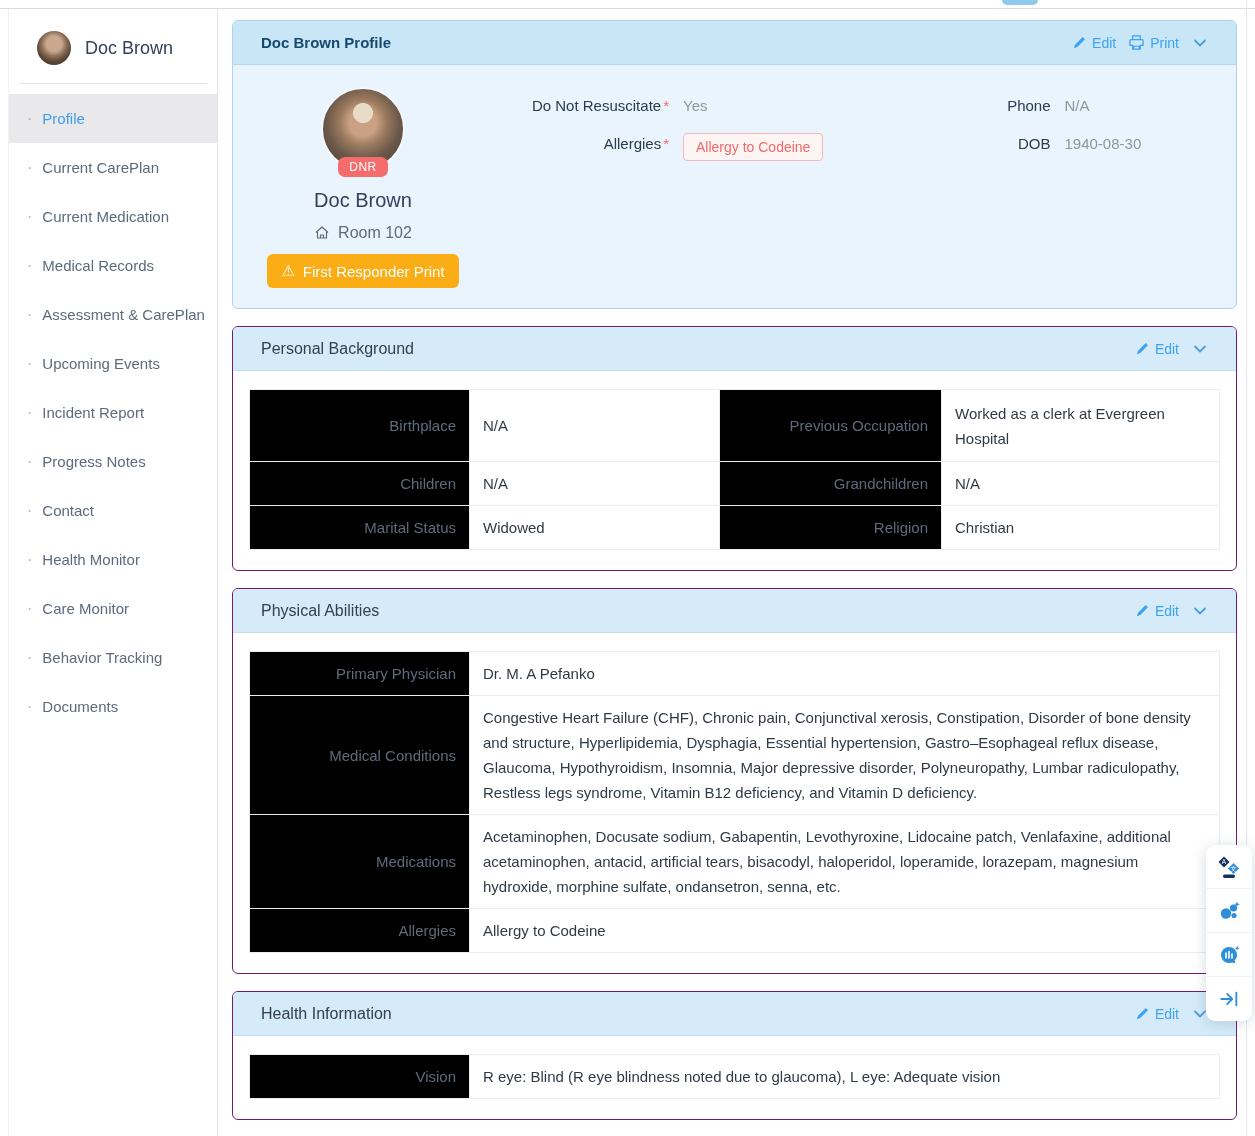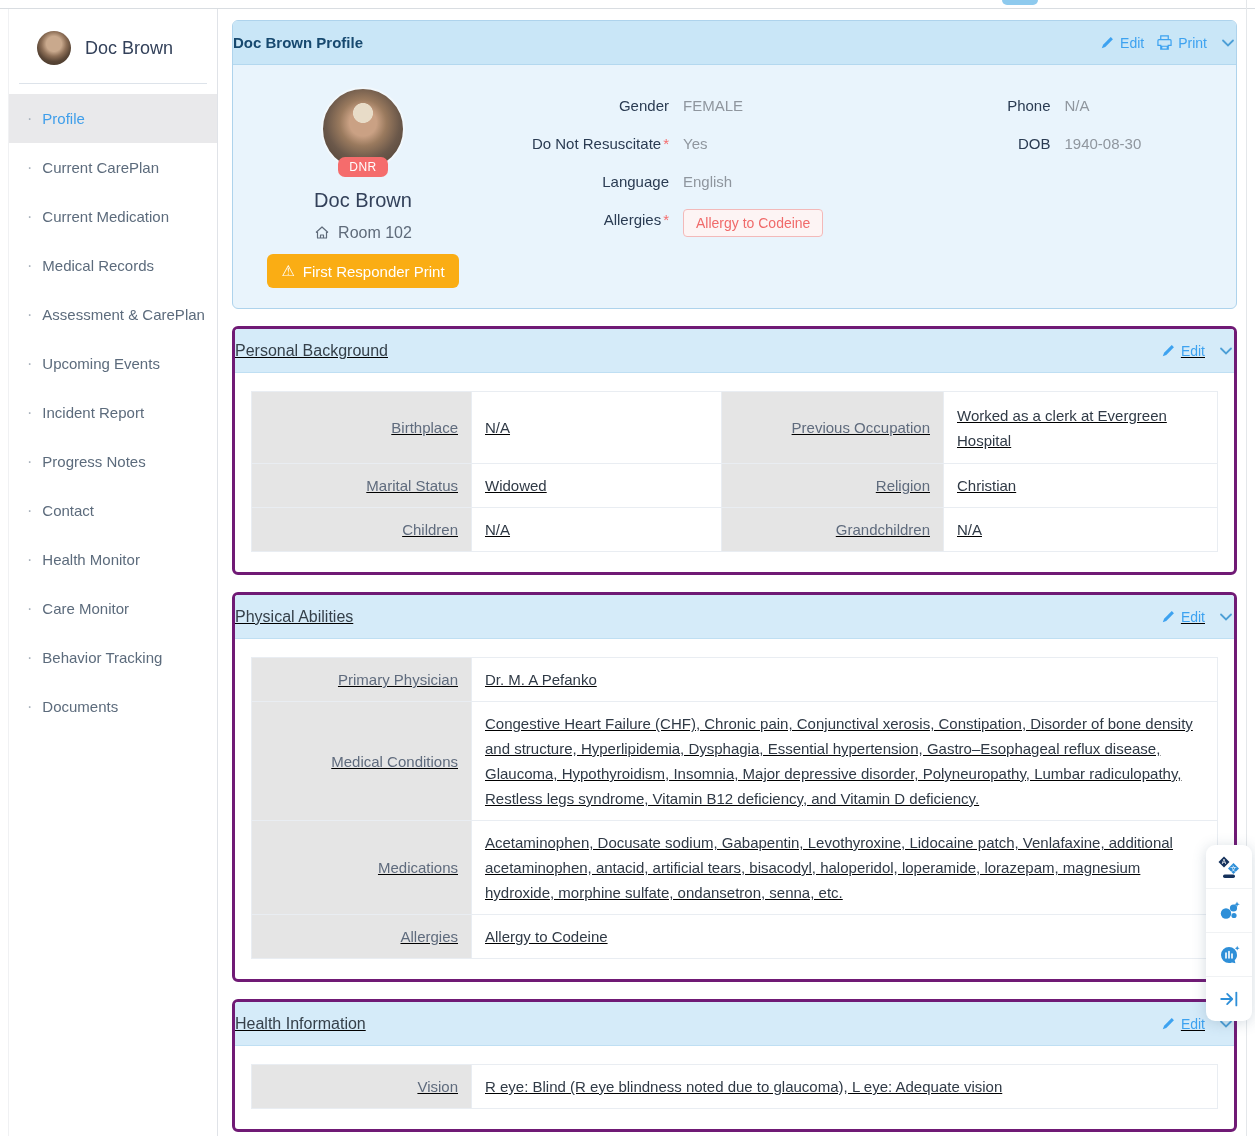--- a/index.html
+++ b/index.html
@@ -17,22 +17,22 @@
   .side-name { font-size:18px; color:#33415a; }
   .nav { padding-top:10px; }
   .nav-item { display:flex; align-items:center; padding:16px 10px 16px 18px; font-size:15px; color:#5c6b7c; cursor:pointer; }
   .nav-item .bullet { color:#a9b2bc; margin-right:10px; font-size:16px; line-height:10px; }
   .nav-item.active { background:#e9e9eb; color:#3f9eea; }
 
   
   .main { position:absolute; left:232px; top:20px; width:1005px; }
   .card { border-radius:6px; margin-bottom:17px; overflow:hidden; }
   .card.blue { border:1px solid #aed3ec; background:#e9f4fc; }
-  .card.plain { border:3px solid #701a75; background:#fff;text-decoration:underline; }
-  .card-head { height:44px; display:flex; align-items:center; padding:0 0; }
+  .card.plain { border:1px solid #701a75; background:#fff; }
+  .card-head { height:44px; display:flex; align-items:center; padding:0 28px; }
   .card.blue .card-head { background:#c9e6f7; border-bottom:1px solid #b3d8ef; }
   .card.plain .card-head { background:#d5ebf9; border-bottom:1px solid #bfdff3; }
   .card-title-main { font-size:15px; font-weight:bold; color:#17496f; }
   .card-title { font-size:16px; color:#35404a; }
   .head-actions { margin-left:auto; display:flex; align-items:center; gap:13px; }
   .link-btn { display:flex; align-items:center; gap:6px; color:#3da2f0; font-size:14px; cursor:pointer; }
   .chev { cursor:pointer; display:flex; align-items:center; }
 
   
   .pc-body { display:flex; padding:22px 10px 20px 10px; }
@@ -53,21 +53,21 @@
   .fg-l .flabel { width:200px; }
   .fg-r .flabel { width:210px; }
   .fvalue { color:#8f969e; font-size:15px; line-height:22px; }
   .req { color:#f56c6c; margin-left:2px; }
   .allergy-tag { display:inline-block; border:1px solid #f3b9b9; background:#fdf4f4; color:#f06a6a; font-size:14px; padding:5px 12px; border-radius:4px; line-height:16px; }
 
   
   .tbl-wrap { padding:18px 16px 20px 16px; }
   table { border-collapse:collapse; width:100%; table-layout:fixed; }
   td { border:1px solid #e9edf2; font-size:15px; padding:9px 13px; vertical-align:middle; }
-  td.lbl { background:#e5e5e5; text-align:right; color:#5f6b7d; }
+  td.lbl { background:#000000; text-align:right; color:#5f6b7d; }
   td.val { color:#303a46; line-height:25px; }
   .col-l1 { width:220px; } .col-v1 { width:250px; } .col-l2 { width:222px; }
   .pb-row1 td { height:72px; }
   .std-row td { height:39px; }
 
   
   .fab { position:absolute; right:3px; top:845px; width:46px; background:#fff; border-radius:9px; box-shadow:0 2px 14px rgba(60,90,120,.22); z-index:5; }
   .fab-btn { height:44px; display:flex; align-items:center; justify-content:center; cursor:pointer; border-bottom:1px solid #f0f2f4; }
   .fab-btn:last-child { border-bottom:none; }
 </style>
@@ -176,30 +176,22 @@
           <span>Room 102</span>
         </div>
         <button class="fr-btn">
           <span>⚠</span>
           <span>First Responder Print</span>
         </button>
       </div>
       <div class="fields">
         <div class="fgroup fg-l">
           <div class="frow">
-            <span class="flabel">Gender</span>
-            <span class="fvalue">FEMALE</span>
-          </div>
-          <div class="frow">
             <span class="flabel"><span>Do Not Resuscitate</span><span class="req">*</span></span>
             <span class="fvalue">Yes</span>
-          </div>
-          <div class="frow">
-            <span class="flabel">Language</span>
-            <span class="fvalue">English</span>
           </div>
           <div class="frow">
             <span class="flabel"><span>Allergies</span><span class="req">*</span></span>
             <span class="allergy-tag">Allergy to Codeine</span>
           </div>
         </div>
         <div class="fgroup fg-r">
           <div class="frow">
             <span class="flabel">Phone</span>
             <span class="fvalue">N/A</span>
@@ -239,30 +231,30 @@
             <col>
           </colgroup>
         <tbody>
             <tr class="pb-row1">
           <td class="lbl">Birthplace</td>
           <td class="val">N/A</td>
           <td class="lbl">Previous Occupation</td>
           <td class="val">Worked as a clerk at Evergreen Hospital</td>
         </tr>
         <tr class="std-row">
+          <td class="lbl">Children</td>
+          <td class="val">N/A</td>
+          <td class="lbl">Grandchildren</td>
+          <td class="val">N/A</td>
+        </tr>
+        <tr class="std-row">
           <td class="lbl">Marital Status</td>
           <td class="val">Widowed</td>
           <td class="lbl">Religion</td>
           <td class="val">Christian</td>
-        </tr>
-        <tr class="std-row">
-          <td class="lbl">Children</td>
-          <td class="val">N/A</td>
-          <td class="lbl">Grandchildren</td>
-          <td class="val">N/A</td>
         </tr>
       </tbody>
         </table>
     </div>
   </section>
 
   <section class="card plain">
     <div class="card-head">
       <span class="card-title">Physical Abilities</span>
       <span class="head-actions">

